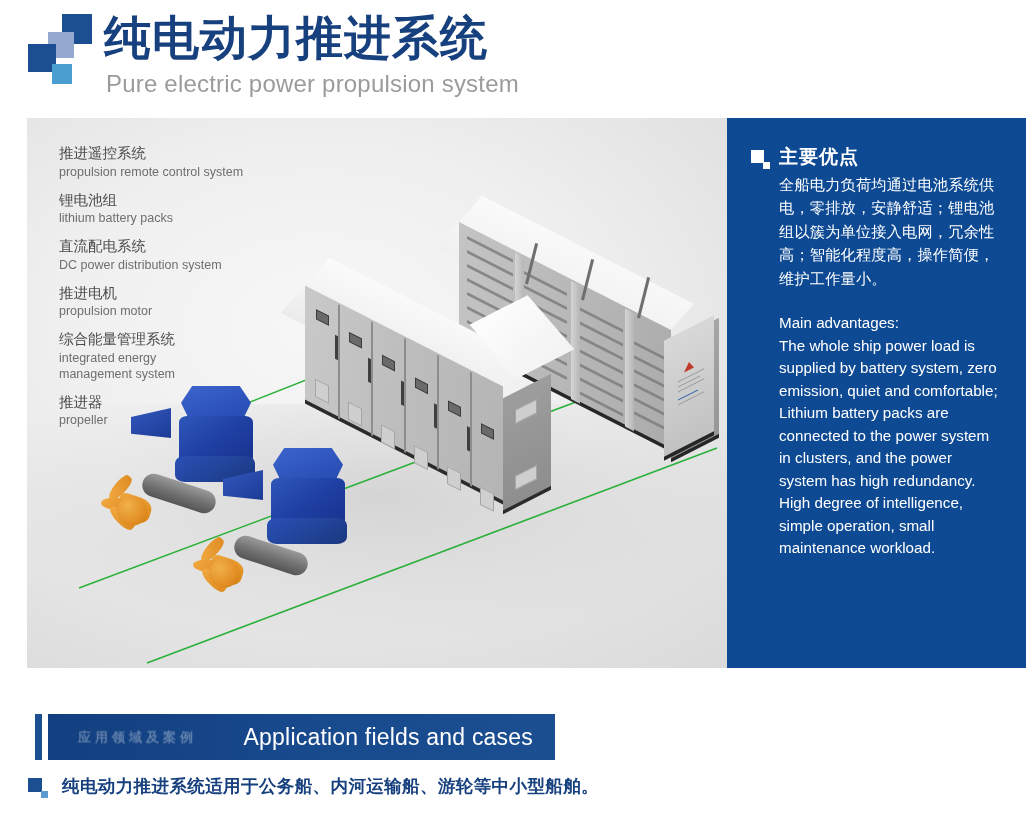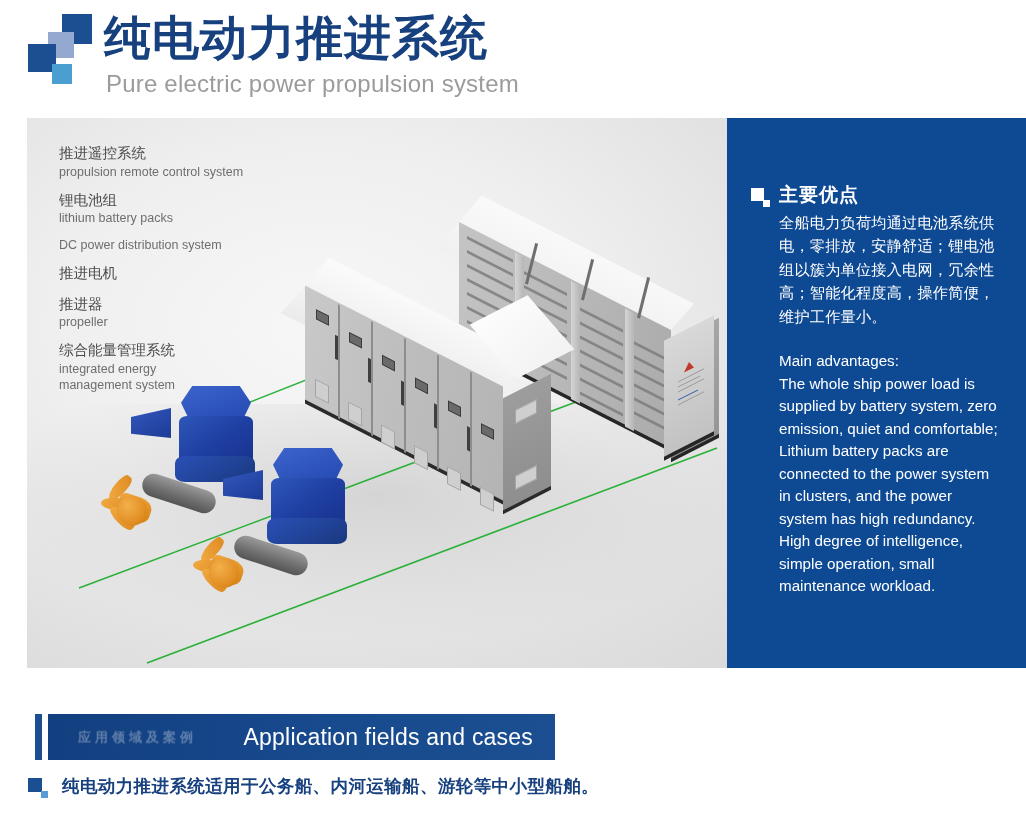--- a/index.html
+++ b/index.html
@@ -146,21 +146,21 @@
     position:absolute; width:34px; height:26px;
     background: linear-gradient(160deg,#f0a63e,#d4800f);
     border-radius:6px 40% 40% 6px;
   }
 
   
   .bluepanel {
     position:absolute; left:727px; top:118px; width:299px; height:550px;
     background:#0e4a94; color:#ffffff; padding:26px 22px 0 24px;
   }
-  .bp-head { display:flex; align-items:flex-start; gap:8px;margin-top:38px; }
+  .bp-head { display:flex; align-items:flex-start; gap:8px; }
   .bp-bullet { position:relative; width:20px; height:20px; margin-top:6px; flex:0 0 20px; }
   .bp-bullet .b1 { position:absolute; left:0; top:0; width:13px; height:13px; background:#ffffff; }
   .bp-bullet .b2 { position:absolute; left:12px; top:12px; width:7px; height:7px; background:#ffffff; }
   .bp-title { font-size:19px; font-weight:bold; letter-spacing:1px; line-height:1.4; }
   .bp-cn {
     margin-top:2px; margin-left:28px;
     font-size:15.2px; line-height:1.55; letter-spacing:0.2px; color:#ffffff;
   }
   .bp-en {
     margin-top:22px; margin-left:28px; margin-right:6px;
@@ -332,33 +332,35 @@
     <div class="labels">
       <div class="lbl">
         <div class="cn">推进遥控系统</div>
         <div class="en">propulsion remote control system</div>
       </div>
       <div class="lbl">
         <div class="cn">锂电池组</div>
         <div class="en">lithium battery packs</div>
       </div>
       <div class="lbl">
+        <div class="cn">直流配电系统</div>
         <div class="en">DC power distribution system</div>
       </div>
       <div class="lbl">
         <div class="cn">推进电机</div>
-      </div>
-      <div class="lbl">
-        <div class="cn">推进器</div>
-        <div class="en">propeller</div>
+        <div class="en">propulsion motor</div>
       </div>
       <div class="lbl">
         <div class="cn">综合能量管理系统</div>
         <div class="en" style="white-space:pre-line">integrated energy
 management system</div>
+      </div>
+      <div class="lbl">
+        <div class="cn">推进器</div>
+        <div class="en">propeller</div>
       </div>
     </div>
   </div>
 
   <div class="bluepanel">
     <div class="bp-head">
       <div class="bp-bullet">
         <div class="b1"></div>
           <div class="b2"></div>
       </div>

